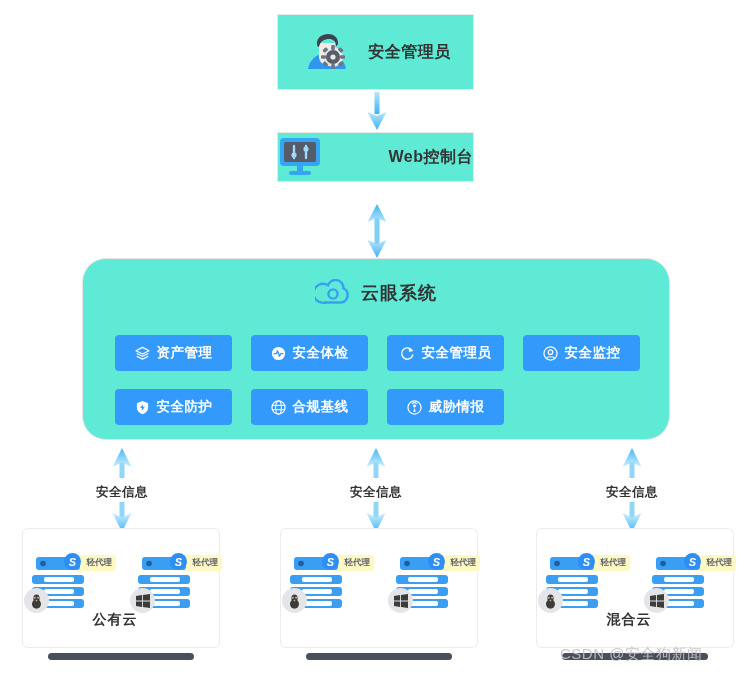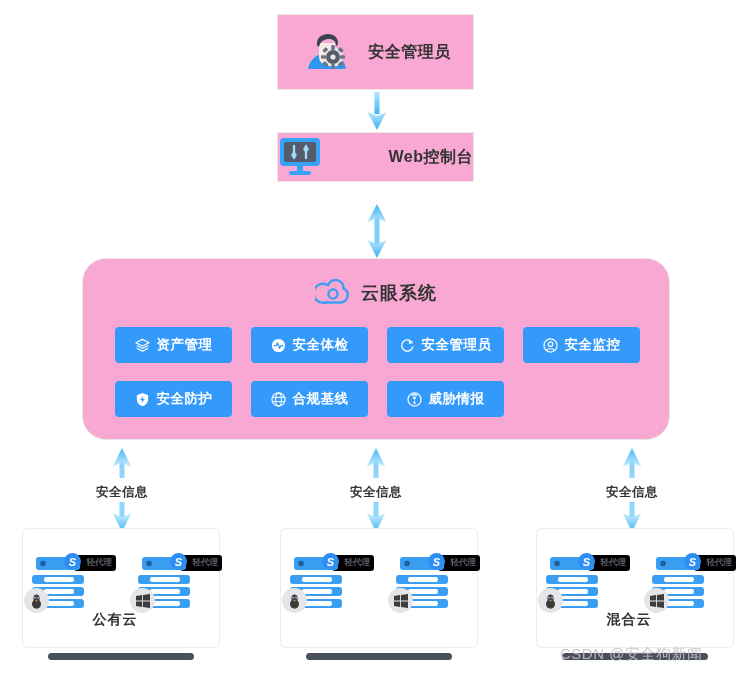--- a/index.html
+++ b/index.html
@@ -12,21 +12,21 @@
     height: 675px;
     position: relative;
     font-family: "Liberation Sans", "DejaVu Sans", sans-serif;
     color: #3d3d3d;
     overflow: hidden;
   }
 
   
   .card {
     position: absolute;
-    background: #f9a8d4;
+    background: #5eead4;
     border: 1px solid #e8e8e8;
     box-sizing: border-box;
   }
 
   
   #admin-box {
     left: 277px; top: 14px; width: 197px; height: 76px;
     display: flex; align-items: center; justify-content: center;
   }
   #console-box {
@@ -51,21 +51,21 @@
   }
   #system-title-row {
     position: absolute; left: 0; right: 0; top: 20px;
     display: flex; align-items: center; justify-content: center;
   }
   #system-title {
     font-size: 18px; font-weight: bold; color: #333333;
     margin-left: 12px; letter-spacing: 1px;
   }
   #module-grid {
-    position: absolute; left: 32px; top: 68px;
+    position: absolute; left: 32px; top: 76px;
     width: 524px;
     display: grid;
     grid-template-columns: repeat(4, 117px);
     grid-auto-rows: 36px;
     column-gap: 19px;
     row-gap: 18px;
   }
   .module-btn {
     background: #3399fb;
     border-radius: 4px;
@@ -109,21 +109,21 @@
     height: 7px;
     background: #4a4f5c;
     border-radius: 4px;
   }
 
   
   .server-unit { position: relative; width: 88px; height: 62px; }
   .agent-tag {
     position: absolute;
     right: -4px; top: 4px;
-    background: #000000;
+    background: #fef9c3;
     color: #5a5f69;
     font-size: 8.5px;
     font-weight: bold;
     padding: 2px 4px 2px 13px;
     border-radius: 3px;
     white-space: nowrap;
   }
   .s-badge {
     position: absolute;
     left: 40px; top: 2px;

